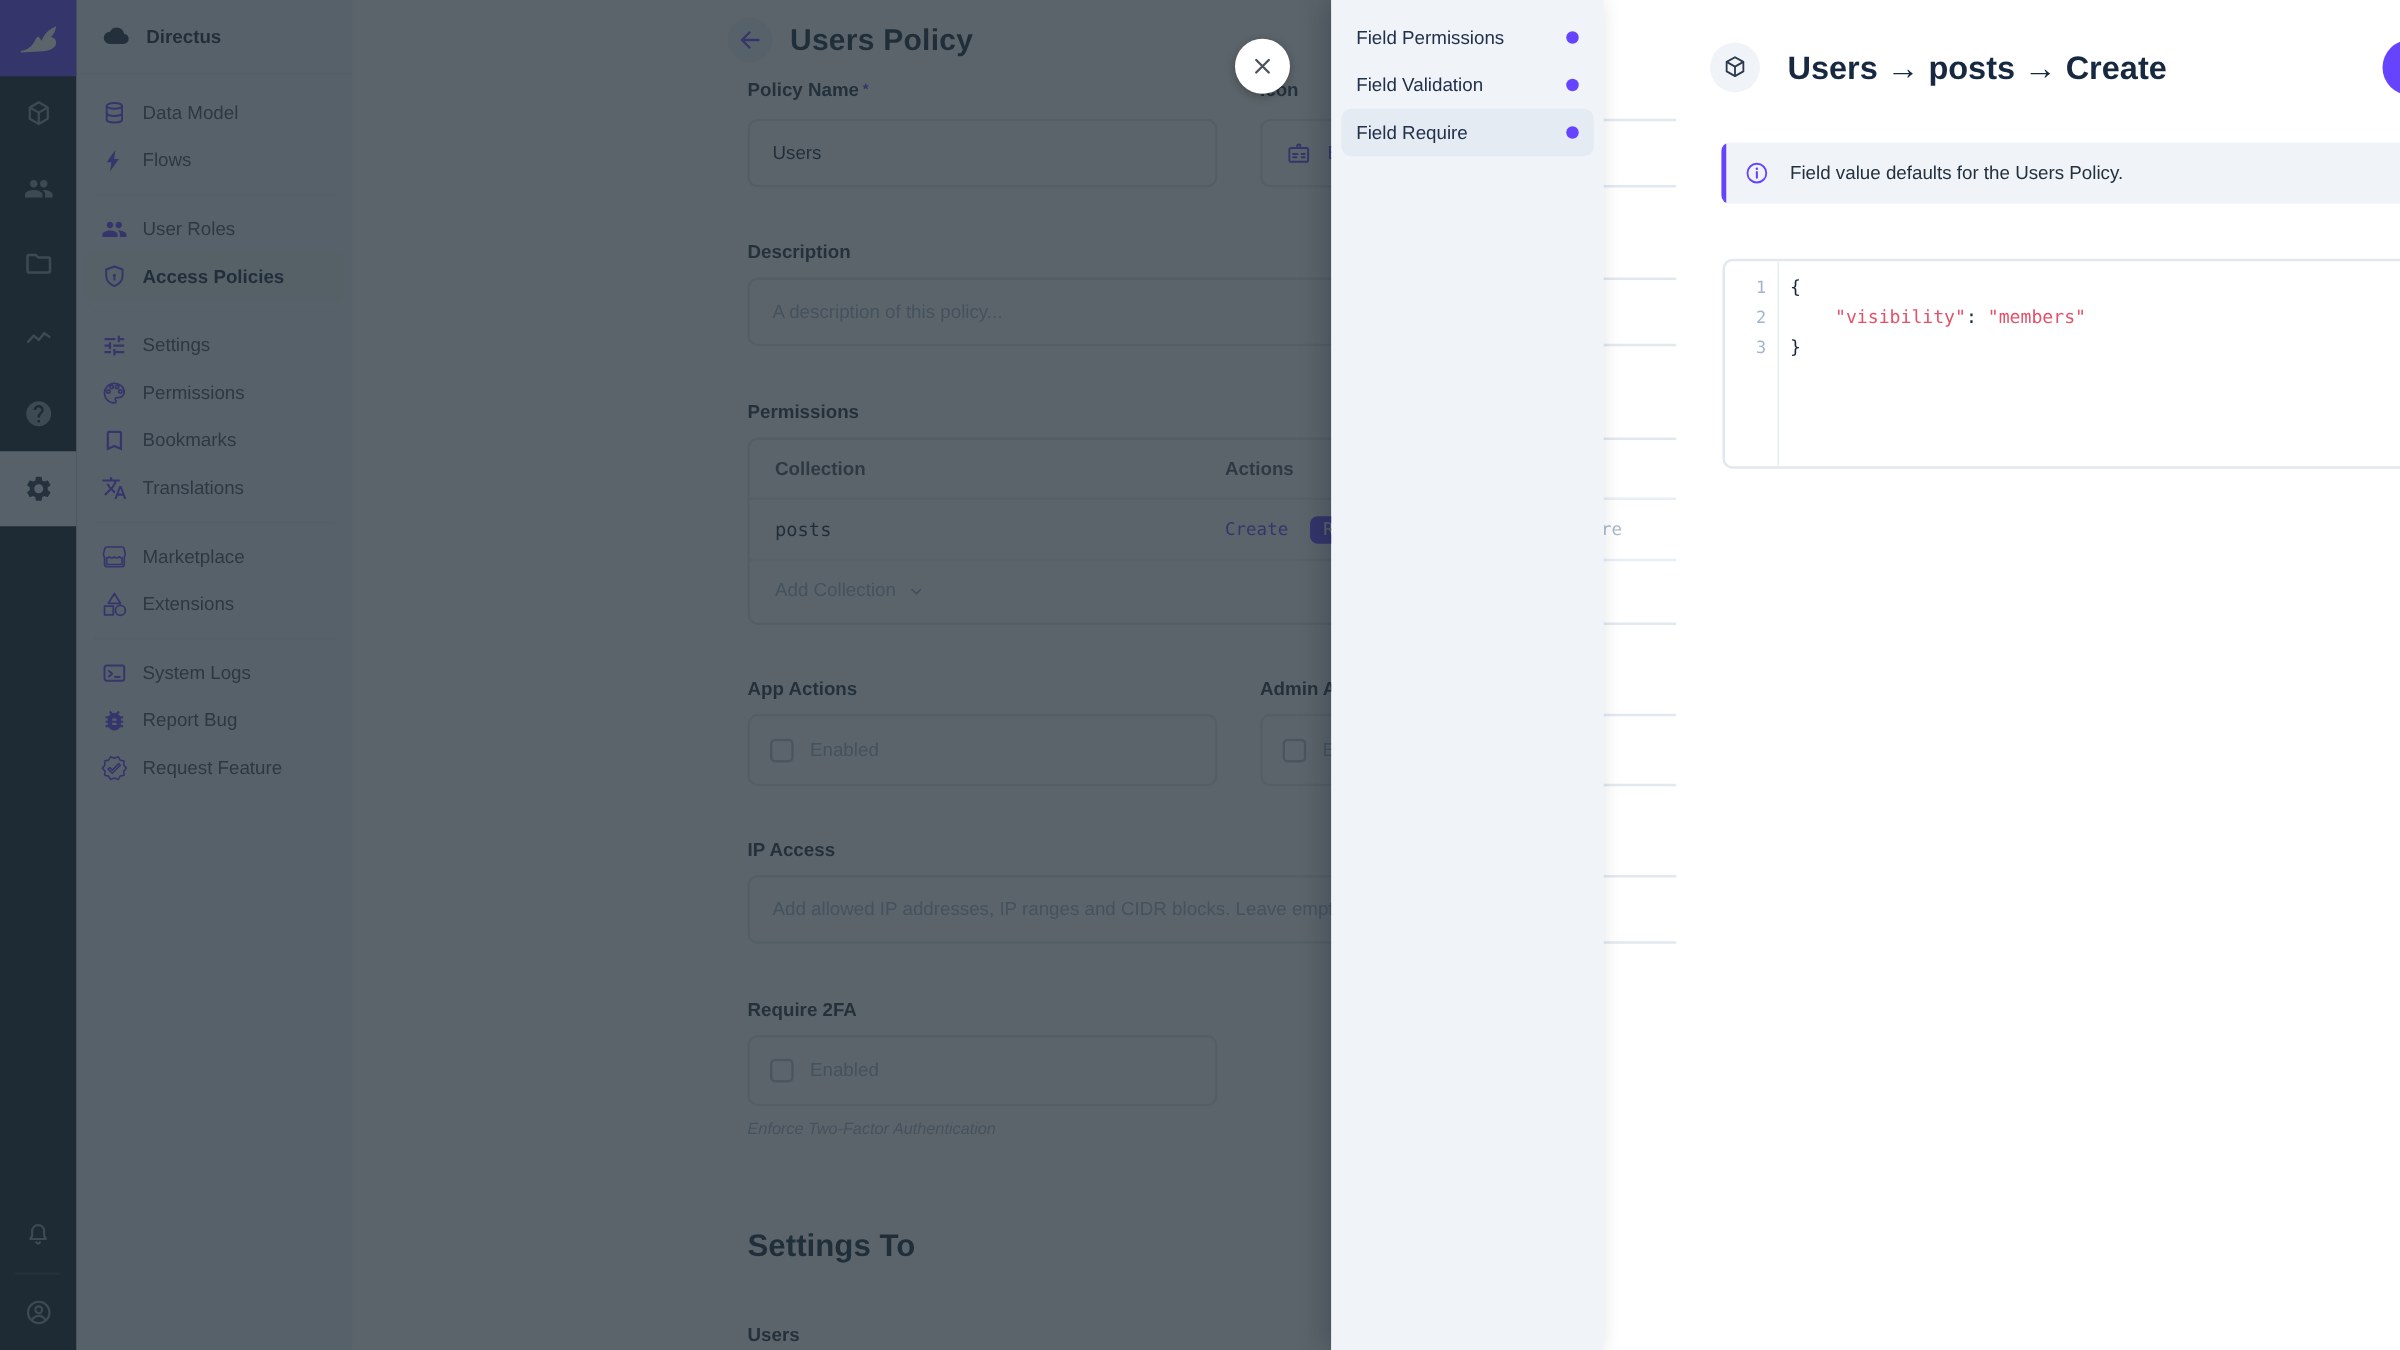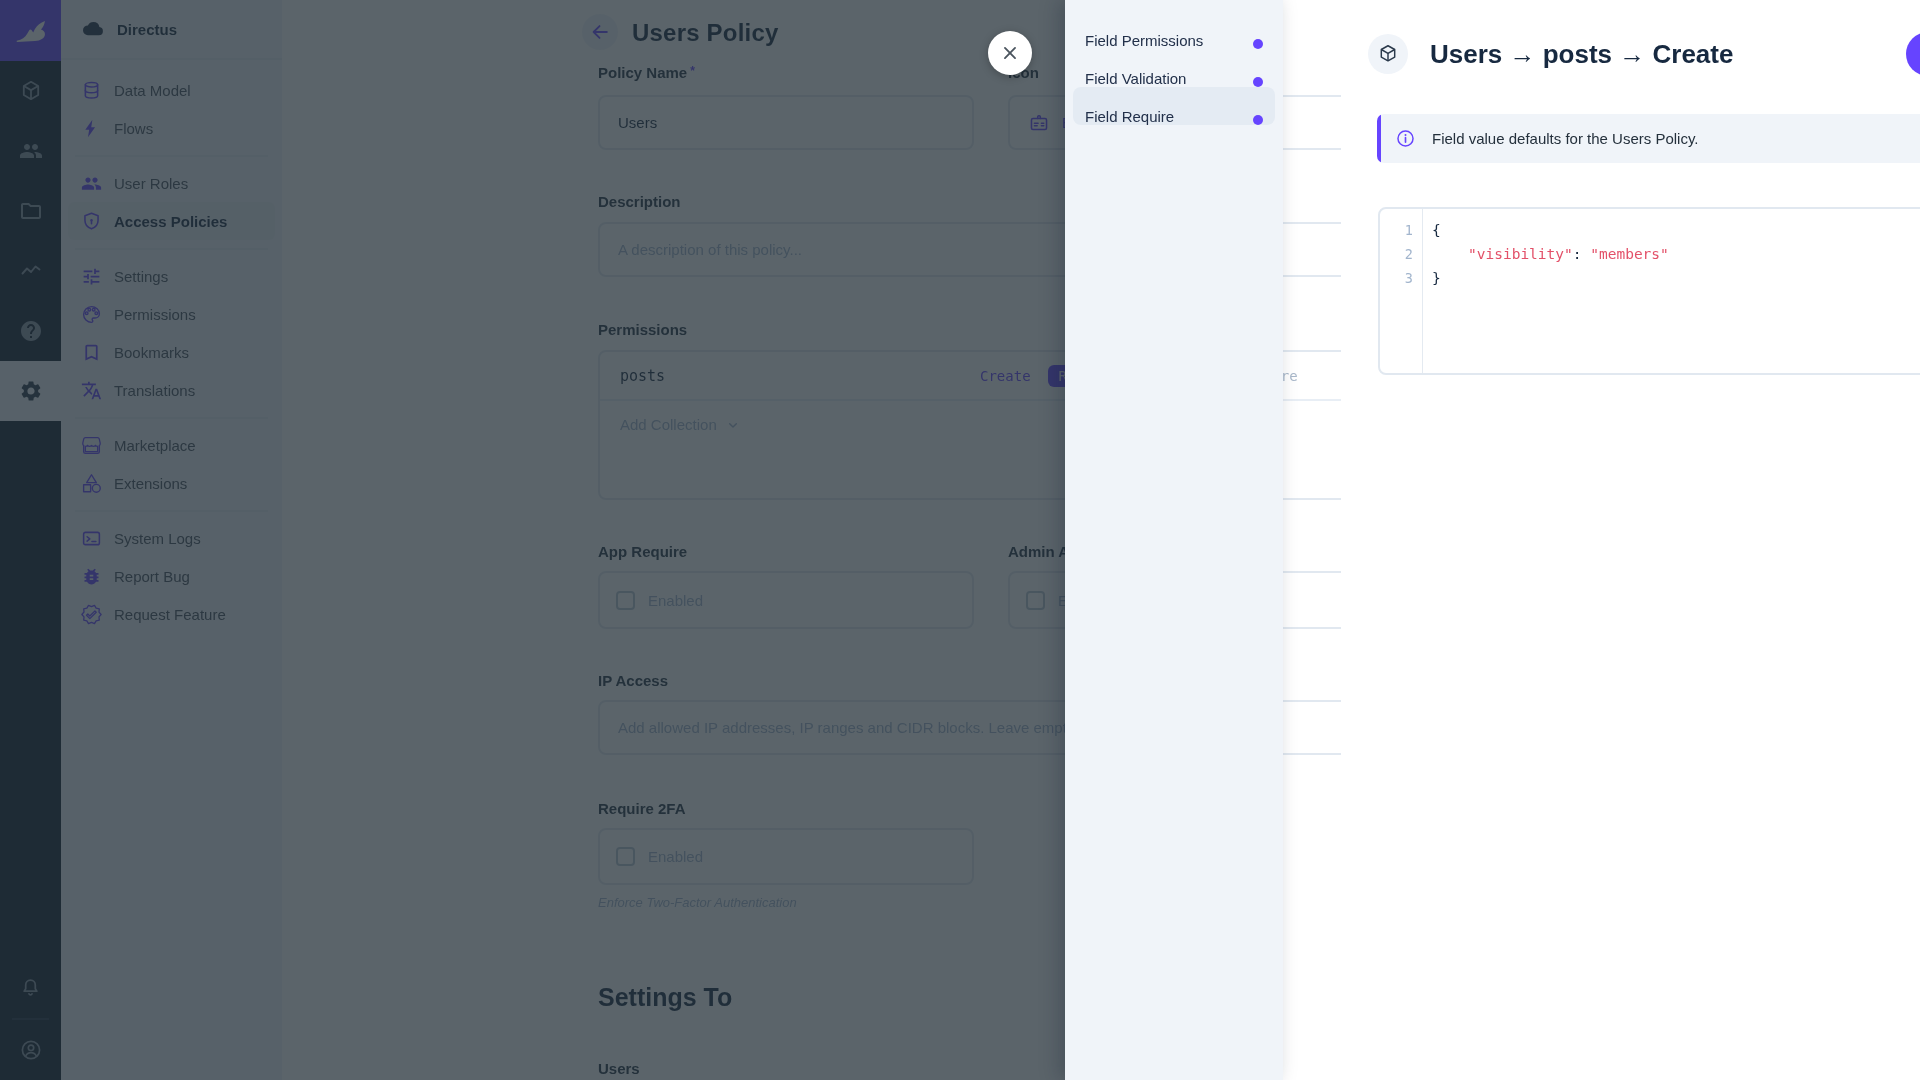--- a/index.html
+++ b/index.html
@@ -61,21 +61,21 @@
   .section-title { font-size:25px; font-weight:800; color:#172940; }
 
   
   .overlay { left:0; top:0; width:1065px; height:1080px; background:rgba(36,48,56,0.75); z-index:40; }
   .close-btn { left:988px; top:31px; width:44px; height:44px; border-radius:50%; background:#fff; z-index:60;
     display:flex; align-items:center; justify-content:center; cursor:pointer; box-shadow:0 2px 8px rgba(0,0,0,.25); }
 
   
   .drawer-side { left:1065px; top:0; width:218px; height:1080px; background:#f0f4f9; z-index:50; box-shadow:-6px 0 18px rgba(14,28,47,.25); }
   .dside-list { padding-top:11px; }
-  .dside-item { height:38px; margin:0 8px; padding:0 12px 0 12px; border-radius:8px; display:flex; align-items:flex-end; justify-content:space-between; cursor:pointer; }
+  .dside-item { height:38px; margin:0 8px; padding:0 12px 0 12px; border-radius:8px; display:flex; align-items:center; justify-content:space-between; cursor:pointer; }
   .dside-item.active { background:#e4ebf3; }
   .dside-label { font-size:15px; font-weight:500; color:#22304a; }
   .dot { width:10px; height:10px; border-radius:50%; background:#6644ff; }
 
   .drawer-main { left:1341px; top:0; width:637px; height:1080px; background:#fff; z-index:50; }
   .d-header { position:absolute; left:27px; top:34px; right:28px; height:40px; display:flex; align-items:center; }
   .d-icon-circle { width:40px; height:40px; border-radius:50%; background:#f0f4f9; display:flex; align-items:center; justify-content:center; }
   .d-title { margin-left:22px; font-size:26px; font-weight:700; color:#172940; }
   .d-check { position:absolute; right:0; top:-2px; width:44px; height:44px; border-radius:50%; background:#6644ff; display:flex; align-items:center; justify-content:center; cursor:pointer; }
   .banner { position:absolute; left:36px; top:114px; width:573px; height:49px; background:#f0f4f9; border-radius:7px; overflow:hidden;
@@ -119,39 +119,43 @@
       <span class="accent-text">Badge</span>
     </div>
 
     <div class="abs field-label" style="left:316px; top:193px;">Description</div>
     <div class="abs input" style="left:316px; top:222px; width:787px; height:55px;">
       <span class="placeholder">A description of this policy...</span>
     </div>
 
     <div class="abs field-label" style="left:316px; top:321px;">Permissions</div>
     <div class="abs perm-table">
+      <div class="perm-head">
+        <div class="perm-col-h" style="padding-left:20px; width:380px;">Collection</div>
+        <div class="perm-col-h">Actions</div>
+      </div>
       <div class="perm-row">
         <div class="coll-name mono" style="padding-left:20px; width:380px;">posts</div>
         <div class="actions mono">
           <span class="act act-link">Create</span>
           <span class="act act-pill">Read</span>
           <span class="act act-link">Update</span>
           <span class="act act-off">Delete</span>
           <span class="act act-off">Share</span>
         </div>
       </div>
       <div class="perm-foot" style="padding-left:20px;">
         <span>Add Collection</span>
         <svg width="16" height="16" viewBox="0 0 24 24">
             <path d="M7 10l5 5 5-5" fill="none" stroke="#a2b5cd" stroke-width="2.2" stroke-linecap="round" stroke-linejoin="round"></path>
           </svg>
       </div>
     </div>
 
-    <div class="abs field-label" style="left:316px; top:543px;">App Require</div>
+    <div class="abs field-label" style="left:316px; top:543px;">App Actions</div>
     <div class="abs check-box-field" style="left:316px; top:571px; width:376px; height:58px;">
       <div class="cb"></div>
       <span class="cb-label">Enabled</span>
     </div>
     <div class="abs field-label" style="left:726px; top:543px;">Admin Access</div>
     <div class="abs check-box-field" style="left:726px; top:571px; width:377px; height:58px;">
       <div class="cb"></div>
       <span class="cb-label">Enabled</span>
     </div>
 

